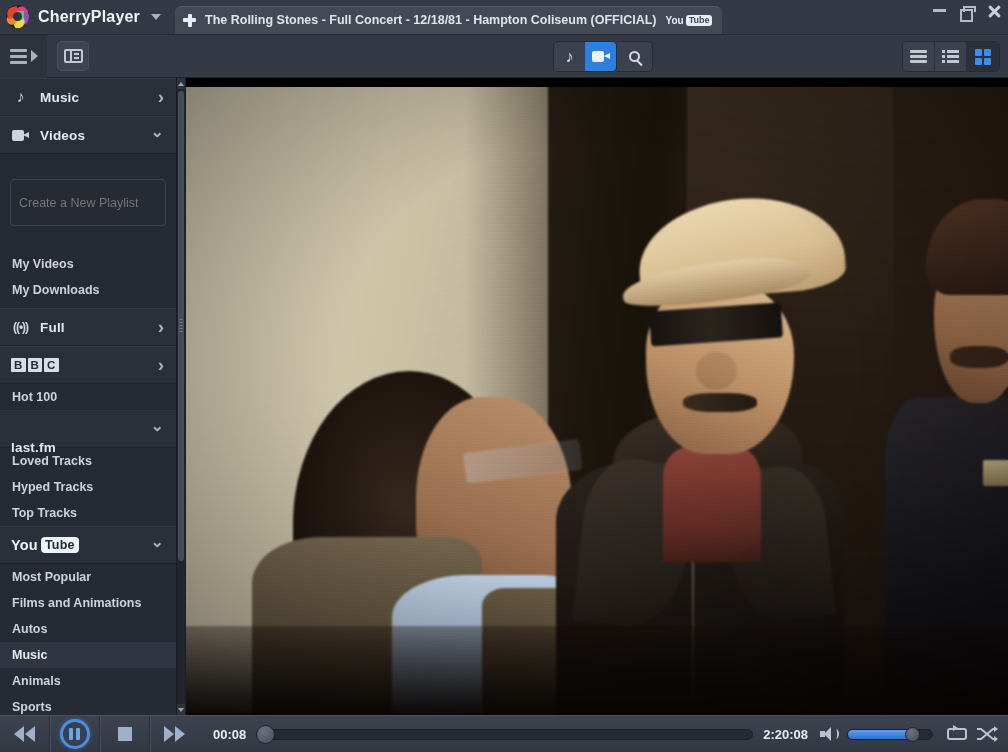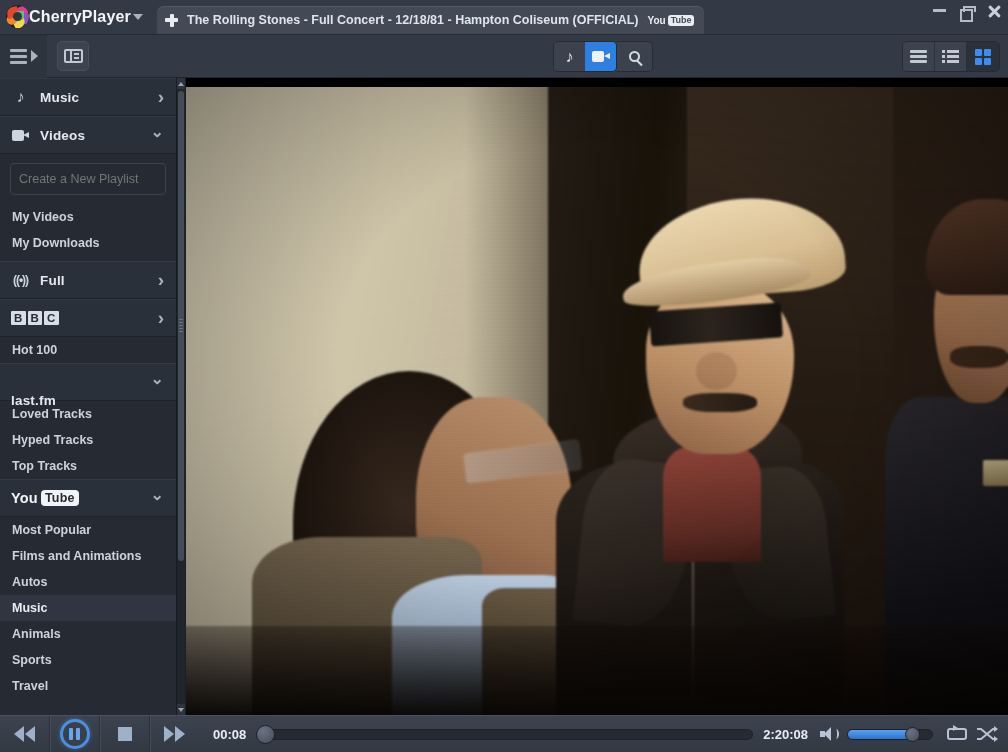--- a/index.html
+++ b/index.html
@@ -20,20 +20,21 @@
   .titlebar {
     position: relative;
     height: 35px; flex: 0 0 35px;
     background: #343a45;
     display: flex; align-items: flex-end;
     border-bottom: 1px solid #252a33;
   }
   .tb-left {
     display: flex; align-items: center;
     height: 35px; padding: 0 8px 0 6px;
+    gap: 9px;
   }
   .logo {
     width: 23px; height: 23px; position: relative;
     border-radius: 50%;
     overflow: hidden;
     background: #1e222a;
     flex: 0 0 23px;
   }
   .logo i {
     position: absolute; display: block;
@@ -275,21 +276,21 @@
     padding: 1px 3px; border-radius:1px; line-height:12px;
   }
   .billboard-logo { color:#f0f3f8; font-size:15px; font-weight:bold; font-style:italic; letter-spacing:-.4px; }
   .lastfm-logo { color:#f0f3f8; font-size:15.5px; font-weight:bold; letter-spacing:-.3px;margin-top:36px; }
   .ytlogo { display:flex; align-items:center; gap:3px; }
   .ytlogo .you { color:#f0f3f8; font-size:14.5px; font-weight:bold; }
   .ytlogo .tube { background:#f0f3f8; color:#252a33; font-size:12.5px; font-weight:bold;
                   border-radius:4px; padding:0 4px; line-height:16px; }
 
   .playlist-box {
-    margin: 9px 10px; height: 32px;
+    margin: 25px 10px; height: 47px;
     border: 1px solid #3c4452; border-radius: 4px;
     display:flex; align-items:center; padding: 0 8px;
     cursor: text;
   }
   .playlist-box input {
     flex:1; background:transparent; border:none; outline:none;
     color:#8e96a4; font-size:12.5px;
     font-family:"Liberation Sans", sans-serif;
   }
 

